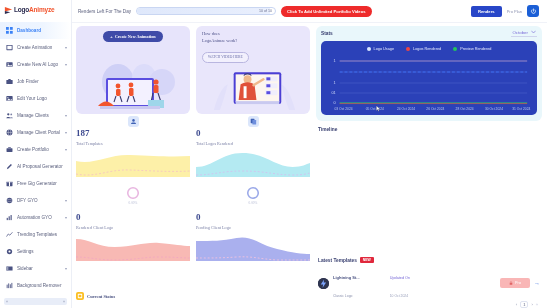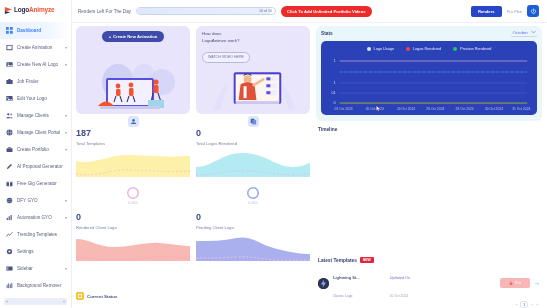--- a/index.html
+++ b/index.html
@@ -85,21 +85,21 @@
   }
   .plan-txt { font-size: 4px; color:#8e94b2; white-space:nowrap; }
   .power-btn {
     width: 12px; height: 12px; border-radius: 3px; background:#1b5fd6;
     display:flex; align-items:center; justify-content:center; color:#fff;
   }
 
   .content { flex: 1; display: flex; overflow: hidden; }
 
   
-  .col-left { width: 242px; flex: 0 0 242px; padding: 3px 4px 0 4px; }
+  .col-left { width: 242px; flex: 0 0 242px; padding: 3px 4px 0 4px; font-family: Liberation Serif, serif; }
   .promo-row { display: flex; gap: 6px; }
   .promo {
     flex: 1; background: #e7e4fb; border-radius: 6px;
     height: 88px; position: relative; overflow: hidden; padding: 5px 6px;
   }
   .promo.b { background: #e9e6fb; }
   .promo-btn {
     background: #3f4ba8; color:#fff; font-size: 4.2px; font-weight: bold;
     border-radius: 7px; padding: 3px 7px; display:inline-flex; align-items:center; gap:2px;
     white-space: nowrap;

